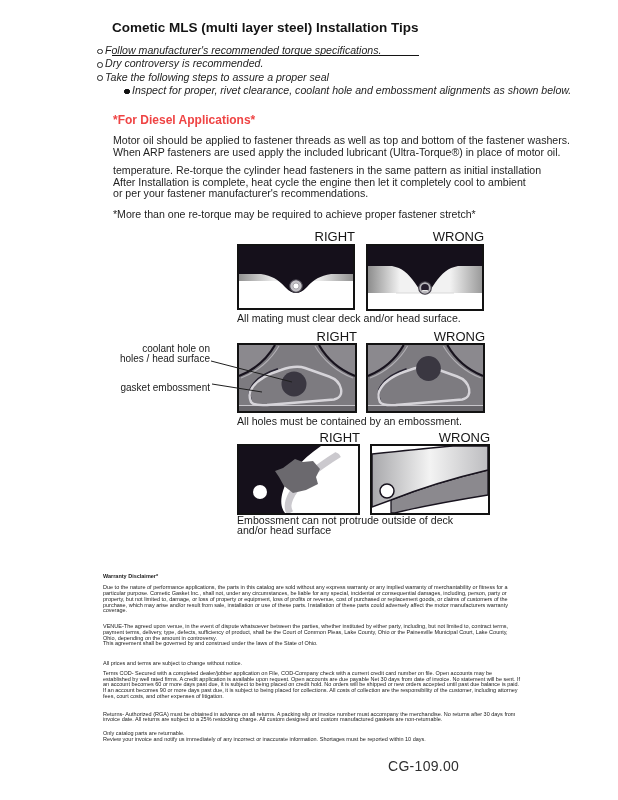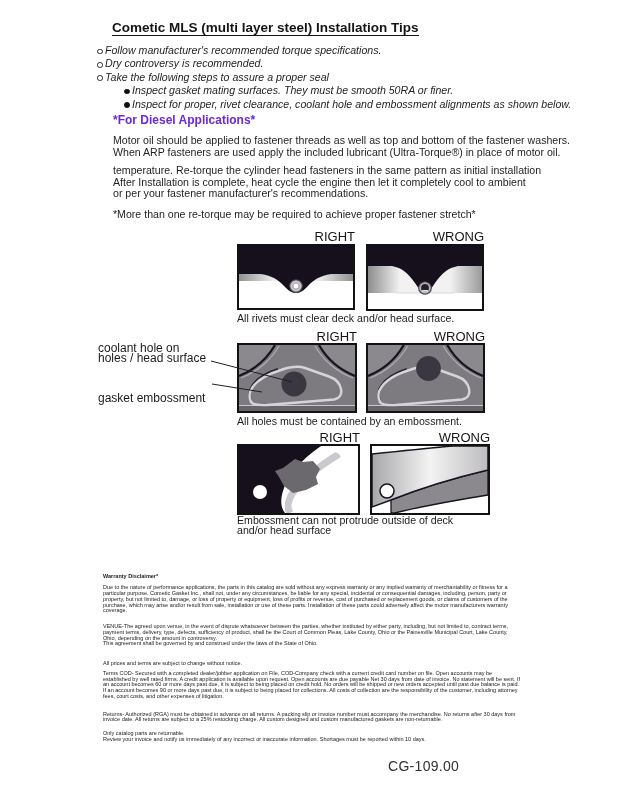--- a/index.html
+++ b/index.html
@@ -1,55 +1,55 @@
 <!DOCTYPE html>
 <html><head>
 <meta charset="utf-8">
 <style>
   html,body{margin:0;padding:0;background:#ffffff;}
   .page{position:relative;width:618px;height:800px;background:#ffffff;overflow:hidden;
         font-family:"Liberation Sans","DejaVu Sans",sans-serif;color:#1f1f1f;}
   .title{position:absolute;left:112px;top:20px;margin:0;font-size:13.5px;font-weight:bold;
-         color:#141414;border-bottom:1.6px solid #141414;padding-bottom:0;display:inline-block;white-space:nowrap;}
+         color:#141414;border-bottom:1.6px solid #141414;padding-bottom:20px;display:inline-block;white-space:nowrap;}
   .bullets{position:absolute;left:97px;top:44px;font-size:10.6px;white-space:nowrap;}
   .b{position:relative;line-height:13.4px;padding-left:8px;font-style:italic;}
   .b.sub{margin-left:27px;}
   .mk{position:absolute;left:0;top:4.6px;width:3.6px;height:3.6px;border-radius:50%;}
   .mk.circ{border:1px solid #2a2a2a;background:#fff;}
   .mk.dot{background:#111;border:1px solid #111;}
   .diesel{position:absolute;left:113px;top:113px;width:430px;font-size:10.6px;}
-  .dh{font-size:12px;font-weight:bold;margin:0 0 8px 0;color:#6d28d9;}
+  .dh{font-size:12px;font-weight:bold;margin:0 0 8px 0;color:#ef4444;}
   .para{margin:0 0 6.5px 0;}
   .ln{line-height:11.7px;white-space:nowrap;}
   .note{margin-top:8.5px;line-height:11.7px;white-space:nowrap;}
   .fh{position:absolute;font-size:13px;color:#161616;text-align:right;white-space:nowrap;}
   .panel{position:absolute;box-sizing:border-box;border:2px solid #121212;background:#fff;}
   .panel svg{display:block;width:100%;height:100%;}
   .cap{position:absolute;font-size:10.6px;line-height:10.2px;color:#1b1b1b;white-space:nowrap;}
-  .flabel{position:absolute;left:98px;width:112px;text-align:left;font-size:12px;line-height:9.8px;color:#1b1b1b;}
+  .flabel{position:absolute;left:98px;width:112px;text-align:right;font-size:10px;line-height:9.8px;color:#1b1b1b;}
   .leaders{position:absolute;left:0;top:0;pointer-events:none;}
   .disclaimer{position:absolute;left:103px;top:574px;width:417px;font-size:5.5px;line-height:5.75px;color:#222;}
   .wdh{font-weight:bold;margin:0 0 5.5px 0;}
   .dp{margin:0;}
   .m10{margin-bottom:10px;} .m14{margin-bottom:14px;} .m4{margin-bottom:4px;}
   .m12{margin-bottom:12px;} .m8{margin-bottom:8px;}
   .code{position:absolute;left:388px;top:758px;font-size:14px;color:#2f2f2f;letter-spacing:0.3px;}
 </style>
 </head>
 <body>
 
 <div class="page">
 
   <h1 class="title">Cometic MLS (multi layer steel) Installation Tips</h1>
 
   <div class="bullets">
     <div class="b main"><span class="mk circ"></span><span>Follow manufacturer's recommended torque specifications.</span></div>
     <div class="b main"><span class="mk circ"></span><span>Dry controversy is recommended.</span></div>
     <div class="b main"><span class="mk circ"></span><span>Take the following steps to assure a proper seal</span></div>
-    <div class="b sub"><span class="mk dot"></span><span>Inspect gasket mating surfaces.  They must be smooth 50RA or finer.</span></div>
+    <div class="b sub"><span class="mk dot"></span></div>
     <div class="b sub"><span class="mk dot"></span><span>Inspect for proper, rivet clearance, coolant hole and embossment alignments as shown below.</span></div>
   </div>
 
   <div class="diesel">
     <div class="dh">*For Diesel Applications*</div>
     <div class="para">
       <div class="ln">Motor oil should be applied to fastener threads as well as top and bottom of the fastener washers.</div>
       <div class="ln">When ARP fasteners are used apply the included lubricant (Ultra-Torque®) in place of motor oil.</div>
     </div>
     <div class="para">
@@ -96,30 +96,30 @@
       <rect x="0" y="20" width="114" height="27" fill="url(#gb)"></rect>
       <rect x="0" y="47" width="114" height="16" fill="#ffffff"></rect>
       <path d="M0,0 H114 V20 H90 C80,22 74,27 67,37 Q57,54 47,37 C40,27 34,22 24,20 H0 Z" fill="#15101b"></path>
       <line x1="28" y1="47" x2="86" y2="47" stroke="#d9d9d9" stroke-width="1"></line>
       <circle cx="57" cy="42" r="6.3" fill="#b8b6bb" stroke="#3f3b45" stroke-width="1.1"></circle>
       <circle cx="57" cy="42" r="3.9" fill="#241d2c"></circle>
       <rect x="53.9" y="43.9" width="6.2" height="1.9" rx="0.9" fill="#eaeaea"></rect>
     </svg>
   </div>
 
-  <div class="cap" style="left:237px;top:313px">All rivets must clear deck and/or head surface.</div>
+  <div class="cap" style="left:237px;top:313px">All mating must clear deck and/or head surface.</div>
 
   <div class="fh" style="left:237px;top:329px;width:120px">RIGHT</div>
   <div class="fh" style="left:366px;top:329px;width:119px">WRONG</div>
 
   <div class="flabel" style="top:344px">
     <div>coolant hole on</div>
     <div>holes / head surface</div>
   </div>
-  <div class="flabel" style="top:394px">
+  <div class="flabel" style="top:383px">
     <div>gasket embossment</div>
   </div>
 
   <div class="panel" style="left:237px;top:343px;width:120px;height:70px">
     <svg viewBox="0 0 116 66" preserveAspectRatio="none">
       <rect width="116" height="66" fill="#7d7b80"></rect>
       <path d="M0,0 H36 C28,14 15,25 0,31 Z" fill="#8b898e"></path>
       <path d="M36,0 C28,14 15,25 0,31" fill="none" stroke="#18131e" stroke-width="2.2"></path>
       <path d="M40,1 C32,15 18,27 2,33" fill="none" stroke="#b3b1b6" stroke-width="1.1"></path>
       <path d="M116,0 H80 C88,14 101,25 116,31 Z" fill="#8b898e"></path>

